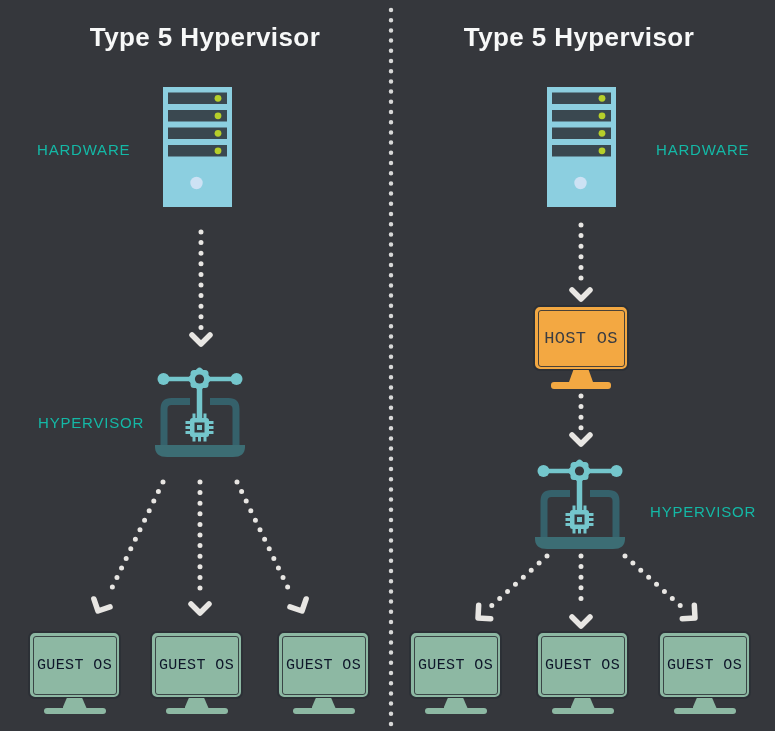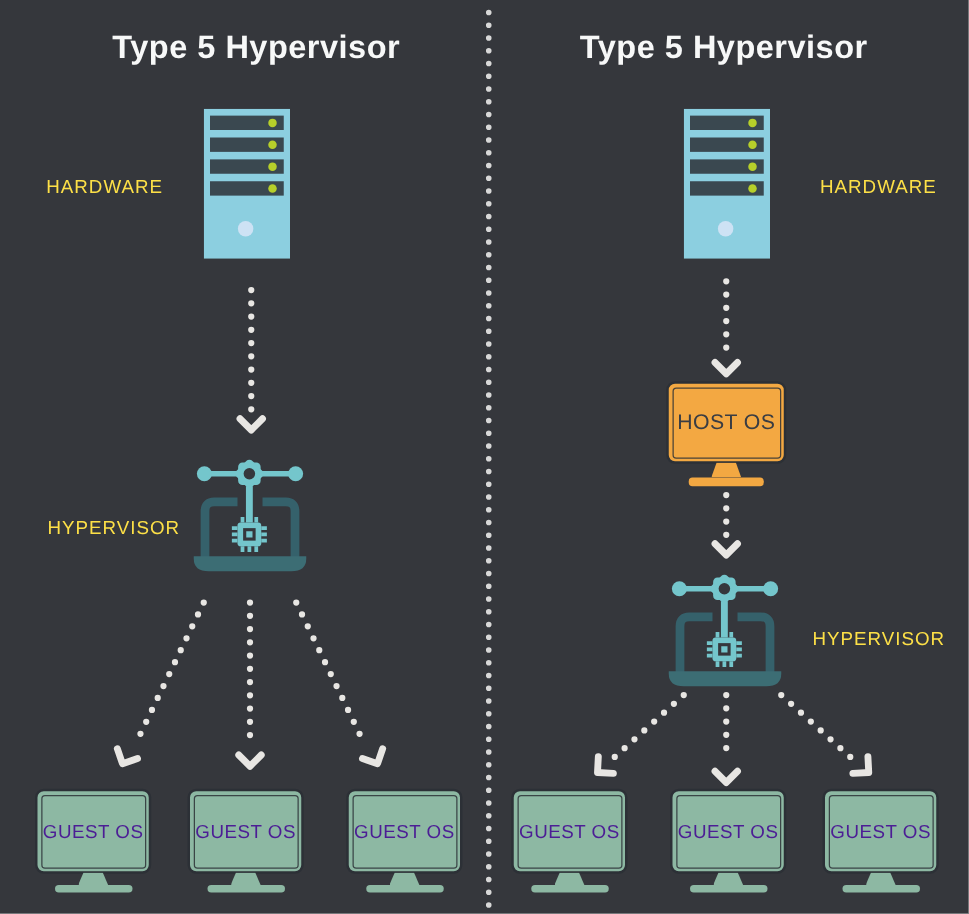--- a/index.html
+++ b/index.html
@@ -6,38 +6,38 @@
   .canvas {
     position:relative; width:775px; height:731px;
     background:#35373c; overflow:hidden;
     font-family:"Liberation Sans", sans-serif;
   }
   .col-title {
     position:absolute; top:22px; width:390px; text-align:center;
     color:#f7f8f8; font-size:26px; font-weight:bold; letter-spacing:.4px;
   }
   .side-label {
-    position:absolute; color:#fde047; font-size:15px; letter-spacing:.8px;
+    position:absolute; color:#14b8a6; font-size:15px; letter-spacing:.8px;
   }
   svg { position:absolute; display:block; }
 
   
   .monitor { position:absolute; width:93px; }
   .monitor .screen {
     position:relative; height:64px; background:#8db8a3;
     border:2.5px solid #2c3036; border-radius:7px;
-    display:flex; align-items:center; justify-content:center;
+    display:flex; align-items:center; justify-content:center;font-family:Liberation Mono, monospace;
   }
   .monitor .screen::after {
     content:""; position:absolute; inset:2.5px;
     border:1.5px solid rgba(44,48,54,.85); border-radius:3px;
     pointer-events:none;
   }
   .monitor .screen-label {
-    color:#4c1d95; font-size:15px; letter-spacing:.4px; position:relative; z-index:1;
+    color:#0f172a; font-size:15px; letter-spacing:.4px; position:relative; z-index:1;
   }
   .monitor .stand {
     width:24px; height:10px; margin:-1px auto 0; background:#8db8a3;
     clip-path:polygon(18% 0, 82% 0, 100% 100%, 0 100%);
   }
   .monitor .base {
     width:62px; height:6px; margin:0 auto; background:#8db8a3; border-radius:3px;
   }
   .monitor.host { width:96px; }
   .monitor.host .screen { height:62px; background:#f3a842; }

